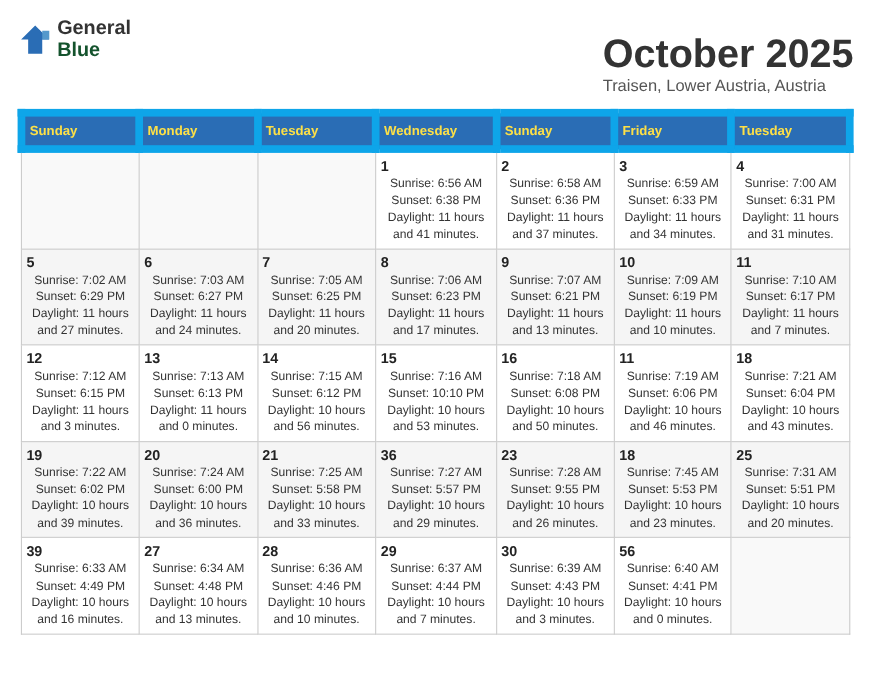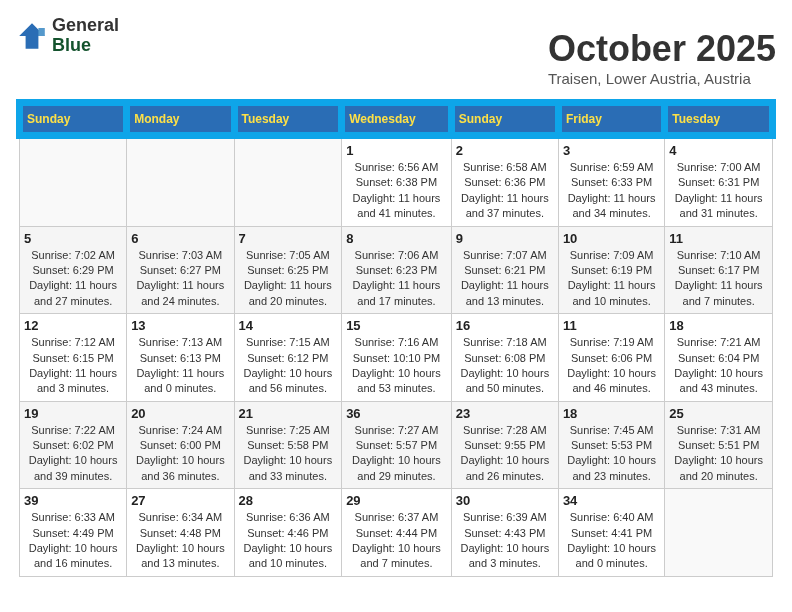--- a/index.html
+++ b/index.html
@@ -306,21 +306,21 @@
 Sunset: 4:44 PM
 Daylight: 10 hours and 7 minutes.</div>
         </td>
         <td>
           <div class="day-num">30</div>
           <div class="day-info">Sunrise: 6:39 AM
 Sunset: 4:43 PM
 Daylight: 10 hours and 3 minutes.</div>
         </td>
         <td>
-          <div class="day-num">34</div>
+          <div class="day-num">56</div>
           <div class="day-info">Sunrise: 6:40 AM
 Sunset: 4:41 PM
 Daylight: 10 hours and 0 minutes.</div>
         </td>
         <td class="empty-cell"></td>
       </tr>
     </tbody>
 </table>
 
 </body></html>

